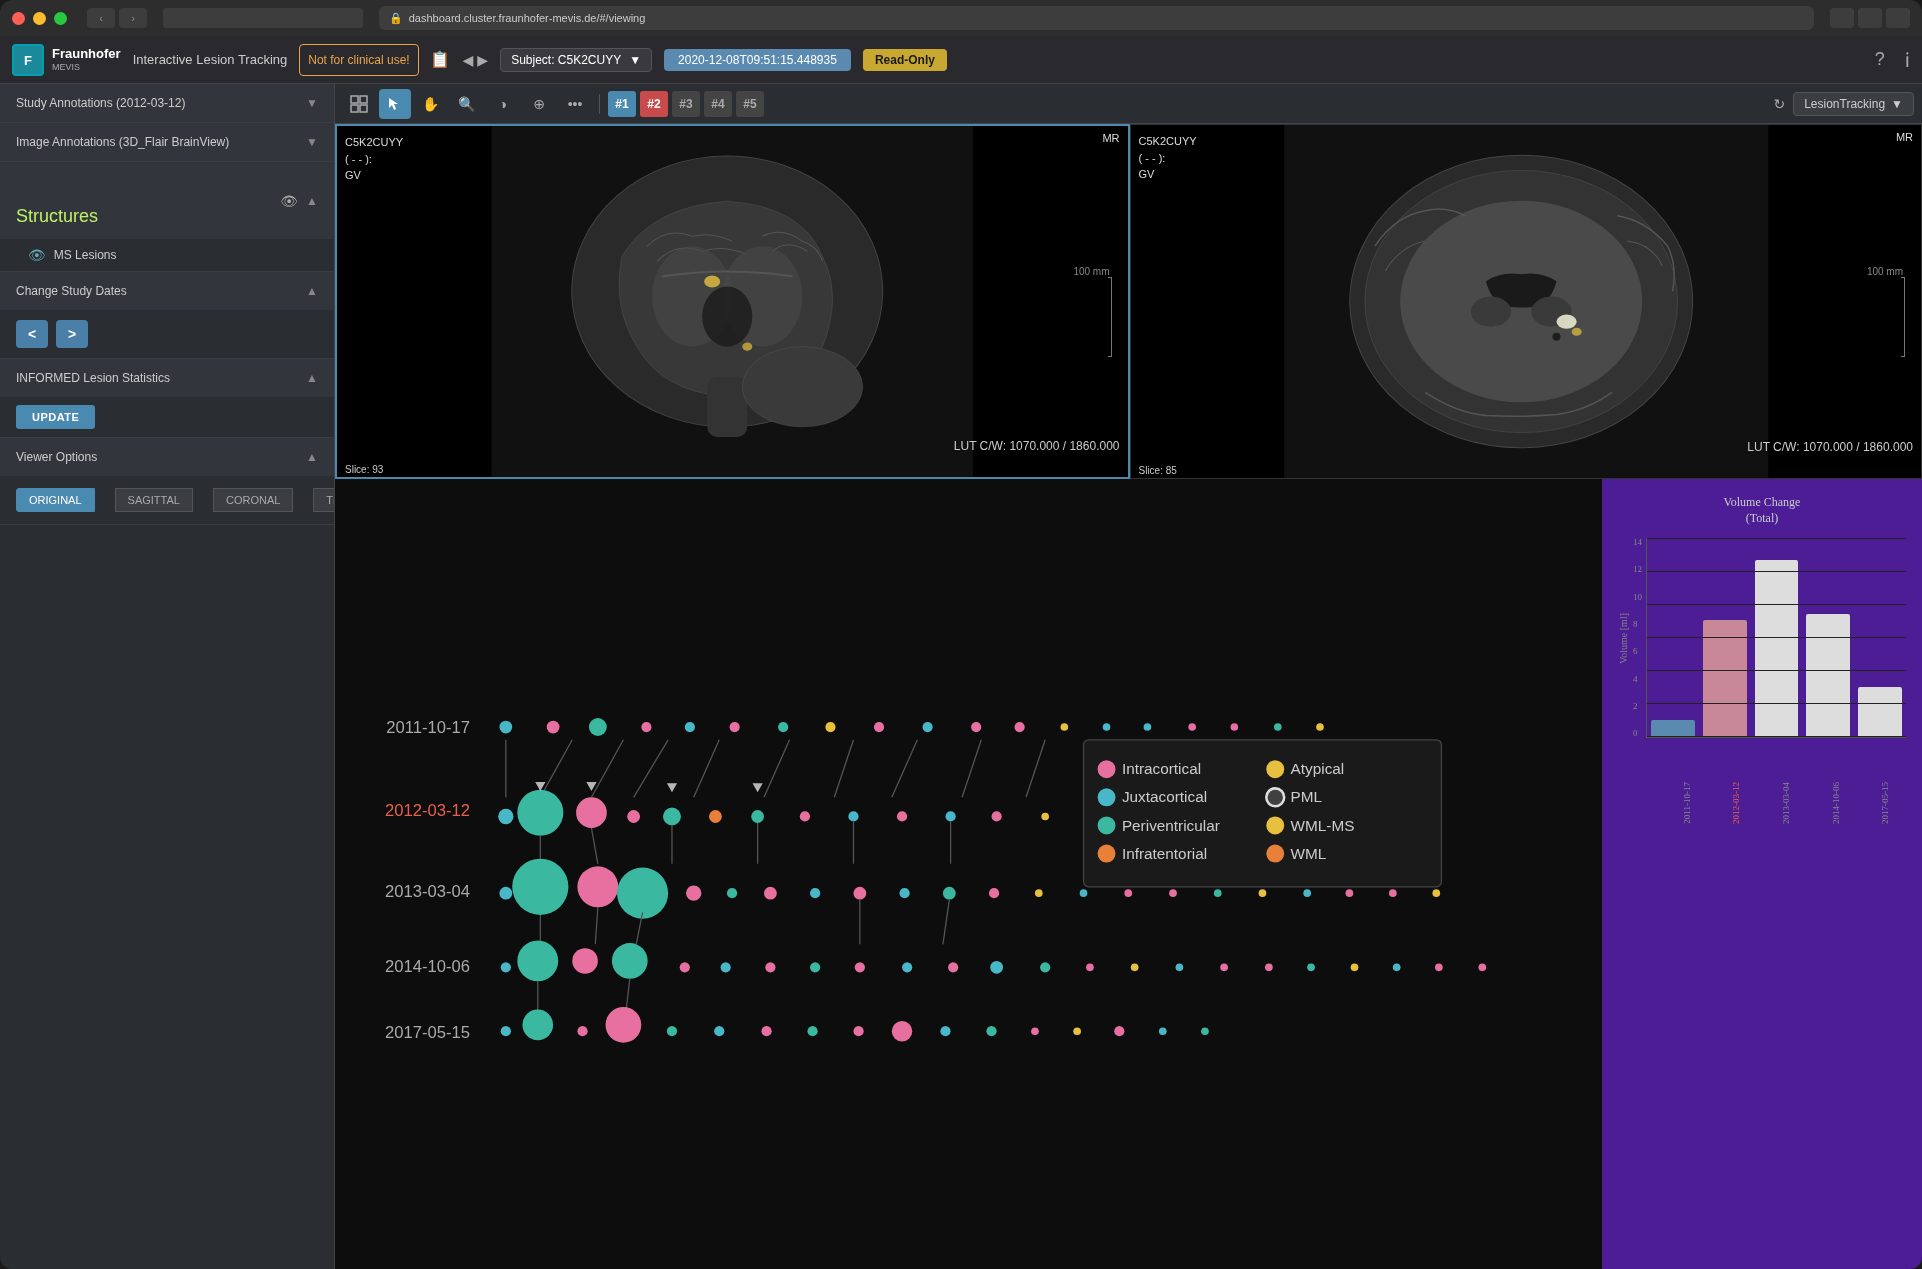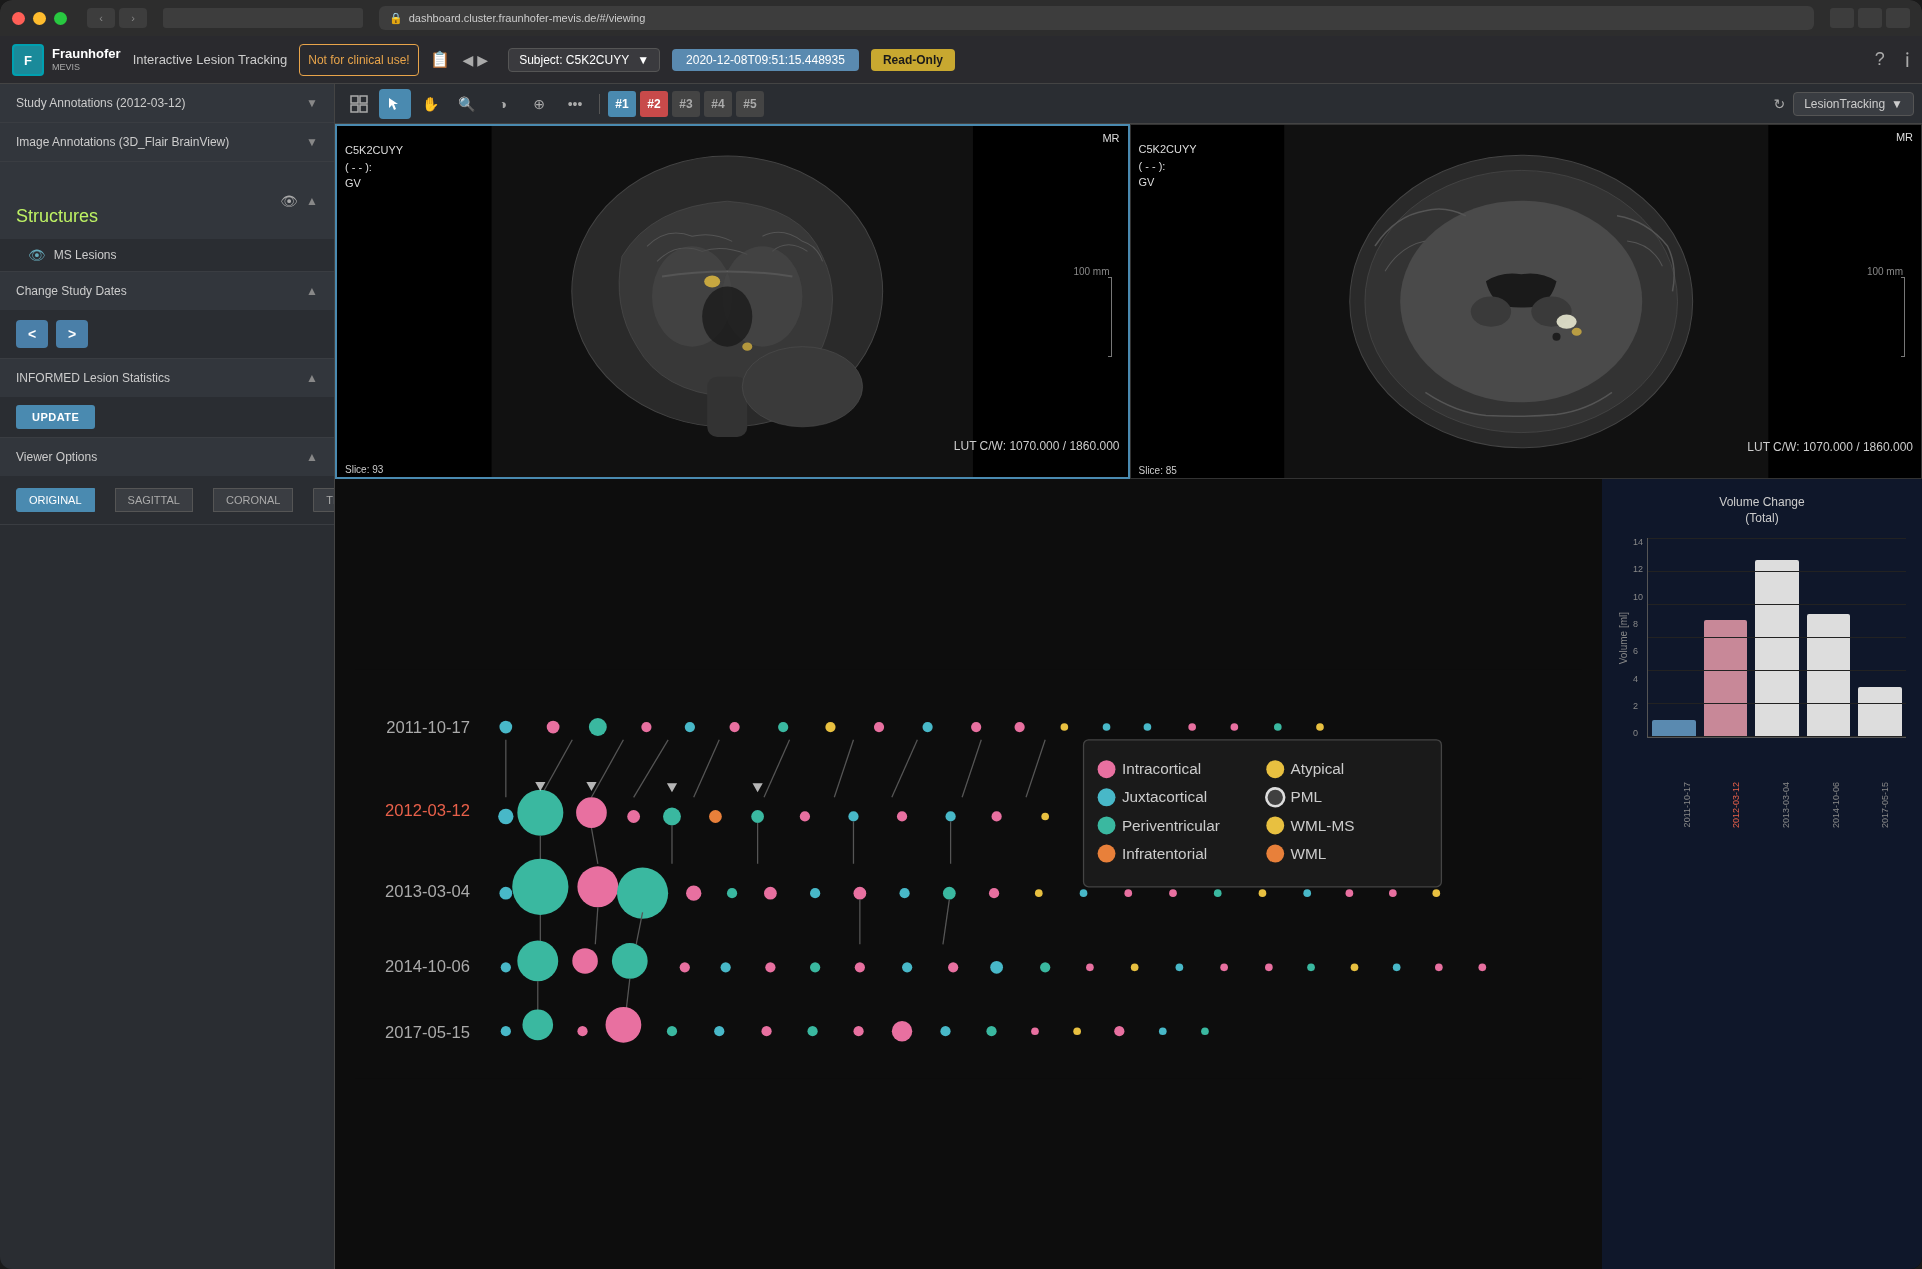--- a/index.html
+++ b/index.html
@@ -82,21 +82,21 @@
     .header-icon { color: #aaa; font-size: 16px; cursor: pointer; }
     .nav-arrows { display: flex; gap: 4px; }
     .nav-arrow { background: none; border: none; color: #aaa; font-size: 14px; cursor: pointer; }
     .subject-selector {
       background: #3a3a3e;
       border: 1px solid #555;
       border-radius: 4px;
       padding: 4px 10px;
       color: white;
       font-size: 12px;
-      display: flex; align-items: center; gap: 8px; margin-left: 8px;
+      display: flex; align-items: center; gap: 8px;
     }
     .date-display {
       background: #5a8ab0;
       border-radius: 4px;
       padding: 4px 14px;
       color: white;
       font-size: 12px;
     }
     .read-only-badge {
       background: #c8a830;
@@ -255,21 +255,21 @@
     }
     .viewer-panel {
       flex: 1;
       background: #000;
       border: 1px solid #333;
       position: relative;
       overflow: hidden;
     }
     .viewer-info-top {
       position: absolute;
-      top: 16px; left: 8px;
+      top: 8px; left: 8px;
       color: #ddd;
       font-size: 11px;
       line-height: 1.5;
       z-index: 2;
     }
     .viewer-info-tr {
       position: absolute;
       top: 6px; right: 8px;
       color: #ddd;
       font-size: 11px;
@@ -303,23 +303,24 @@
     .lesion-timeline {
       flex: 1;
       padding: 20px;
       position: relative;
       overflow: hidden;
     }
 
     
     .volume-chart {
       width: 320px;
-      background: #0f172a;
+      background: #4c1d95;
       padding: 16px;
       flex-shrink: 0;
+      font-family: Liberation Serif, serif;
     }
     .chart-title {
       text-align: center;
       color: #ccc;
       font-size: 12px;
       line-height: 1.3;
       margin-bottom: 12px;
     }
 
     .content-area {

